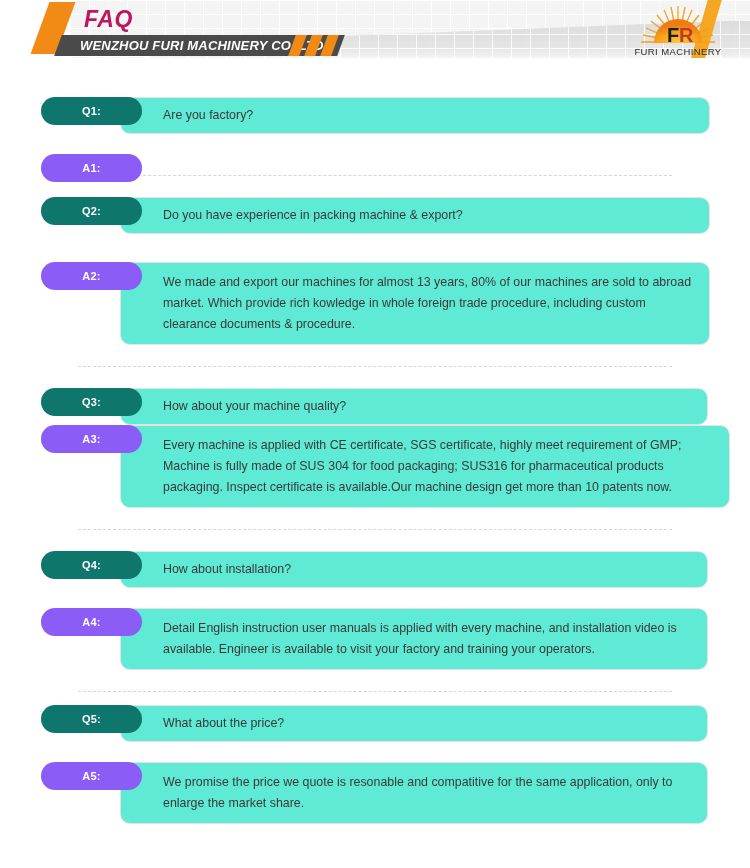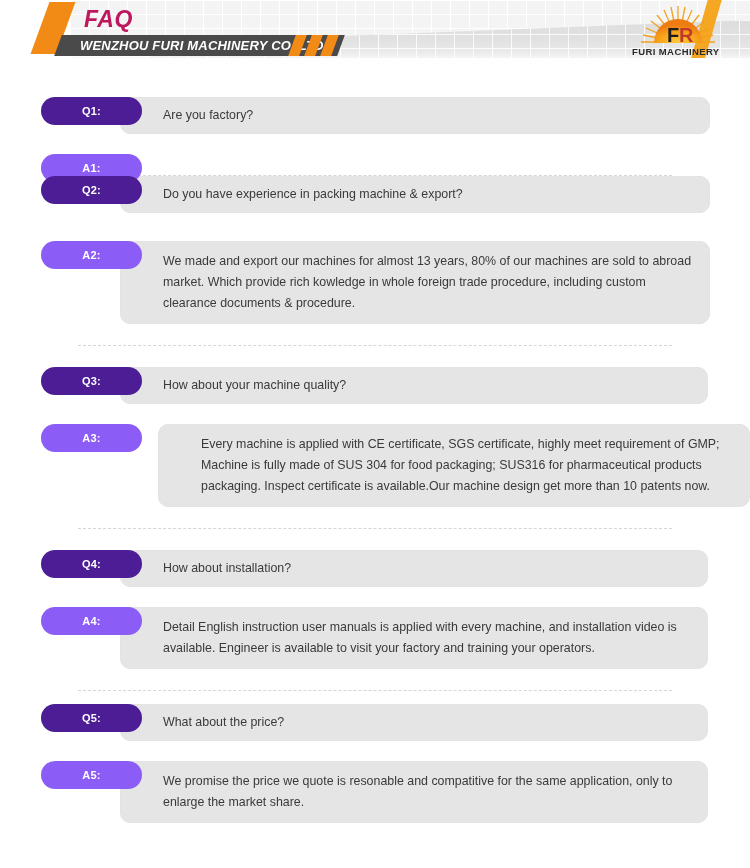--- a/index.html
+++ b/index.html
@@ -125,25 +125,25 @@
     transform: skewX(-16deg);
   }
   
   .logo {
     position: absolute;
     right: 18px; top: 2px;
     width: 108px; height: 56px;
   }
   .logo-text {
     position: absolute;
-    left: 8px; bottom: 1px;
+    left: 0; bottom: 1px;
     width: 108px;
-    text-align: left;
+    text-align: center;
     font-size: 9.5px;
-    font-weight: bold;
+    font-weight: normal;
     letter-spacing: .4px;
     color: #2b2b2b;
   }
 
   
   .faq-list {
     position: relative;
     padding: 0;
   }
   .faq-group { position: relative; }
@@ -158,21 +158,21 @@
     position: relative;
     display: flex;
     align-items: flex-start;
   }
   .box {
     position: relative;
     margin-left: 120px;
     min-height: 30px;
     border: 1px solid #e3e3e3;
     border-radius: 10px;
-    background: #e5e5e5;
+    background: #5eead4;
     box-sizing: border-box;
     padding: 9px 16px 9px 42px;
     font-size: 12.4px;
     line-height: 21px;
     color: #3a3a3a;
   }
   .row-q .box { padding-top: 7px; padding-bottom: 7px; }
 
   .badge {
     position: absolute;
@@ -183,21 +183,21 @@
     border-radius: 14px;
     display: flex;
     align-items: center;
     justify-content: center;
     color: #ffffff;
     font-size: 11px;
     font-weight: bold;
     letter-spacing: .2px;
     z-index: 2;
   }
-  .badge-q { background: #4c1d95; }
+  .badge-q { background: #0f766e; }
   .badge-a { background: #8b5cf6; }
 </style>
 </head>
 <body>
 
 <div class="header">
   <div class="header-grid"></div>
   <div class="header-swoosh"></div>
   <div class="header-grid-over"></div>
   <div class="header-fade"></div>
@@ -256,36 +256,36 @@
       <div class="row row-q" style="margin-top: 19px;">
         <div class="badge badge-q">Q1:</div>
         <div class="box" style="width: 590px;">Are you factory?</div>
       </div>
       <div class="row row-a" style="margin-top: 20px;">
         <div class="badge badge-a">A1:</div>
       </div>
     </div>
     <div class="faq-group">
       <div class="divider" style="margin-top: 21px;"></div>
-      <div class="row row-q" style="">
+      <div class="row row-q" style="margin-top: 21px;">
         <div class="badge badge-q">Q2:</div>
         <div class="box" style="width: 590px;">Do you have experience in packing machine &amp; export?</div>
       </div>
       <div class="row row-a" style="margin-top: 28px;">
         <div class="badge badge-a">A2:</div>
         <div class="box" style="width: 590px;">We made and export our machines for almost 13 years, 80% of our machines are sold to abroad market. Which provide rich kowledge in whole foreign trade procedure, including custom clearance documents &amp; procedure.</div>
       </div>
     </div>
     <div class="faq-group">
       <div class="divider" style="margin-top: 21px;"></div>
       <div class="row row-q" style="margin-top: 21px;">
         <div class="badge badge-q">Q3:</div>
         <div class="box" style="width: 588px;">How about your machine quality?</div>
       </div>
-      <div class="row row-a" style="margin-top: 20px; padding-left: 38px;">
+      <div class="row row-a" style="">
         <div class="badge badge-a">A3:</div>
         <div class="box" style="width: 610px;">Every machine is applied with CE certificate, SGS certificate, highly meet requirement of GMP; Machine is fully made of SUS 304 for food packaging; SUS316 for pharmaceutical products packaging. Inspect certificate is available.Our machine design get more than 10 patents now.</div>
       </div>
     </div>
     <div class="faq-group">
       <div class="divider" style="margin-top: 21px;"></div>
       <div class="row row-q" style="margin-top: 21px; align-items: center;">
         <div class="badge badge-q">Q4:</div>
         <div class="box" style="width: 588px;">How about installation?</div>
       </div>

